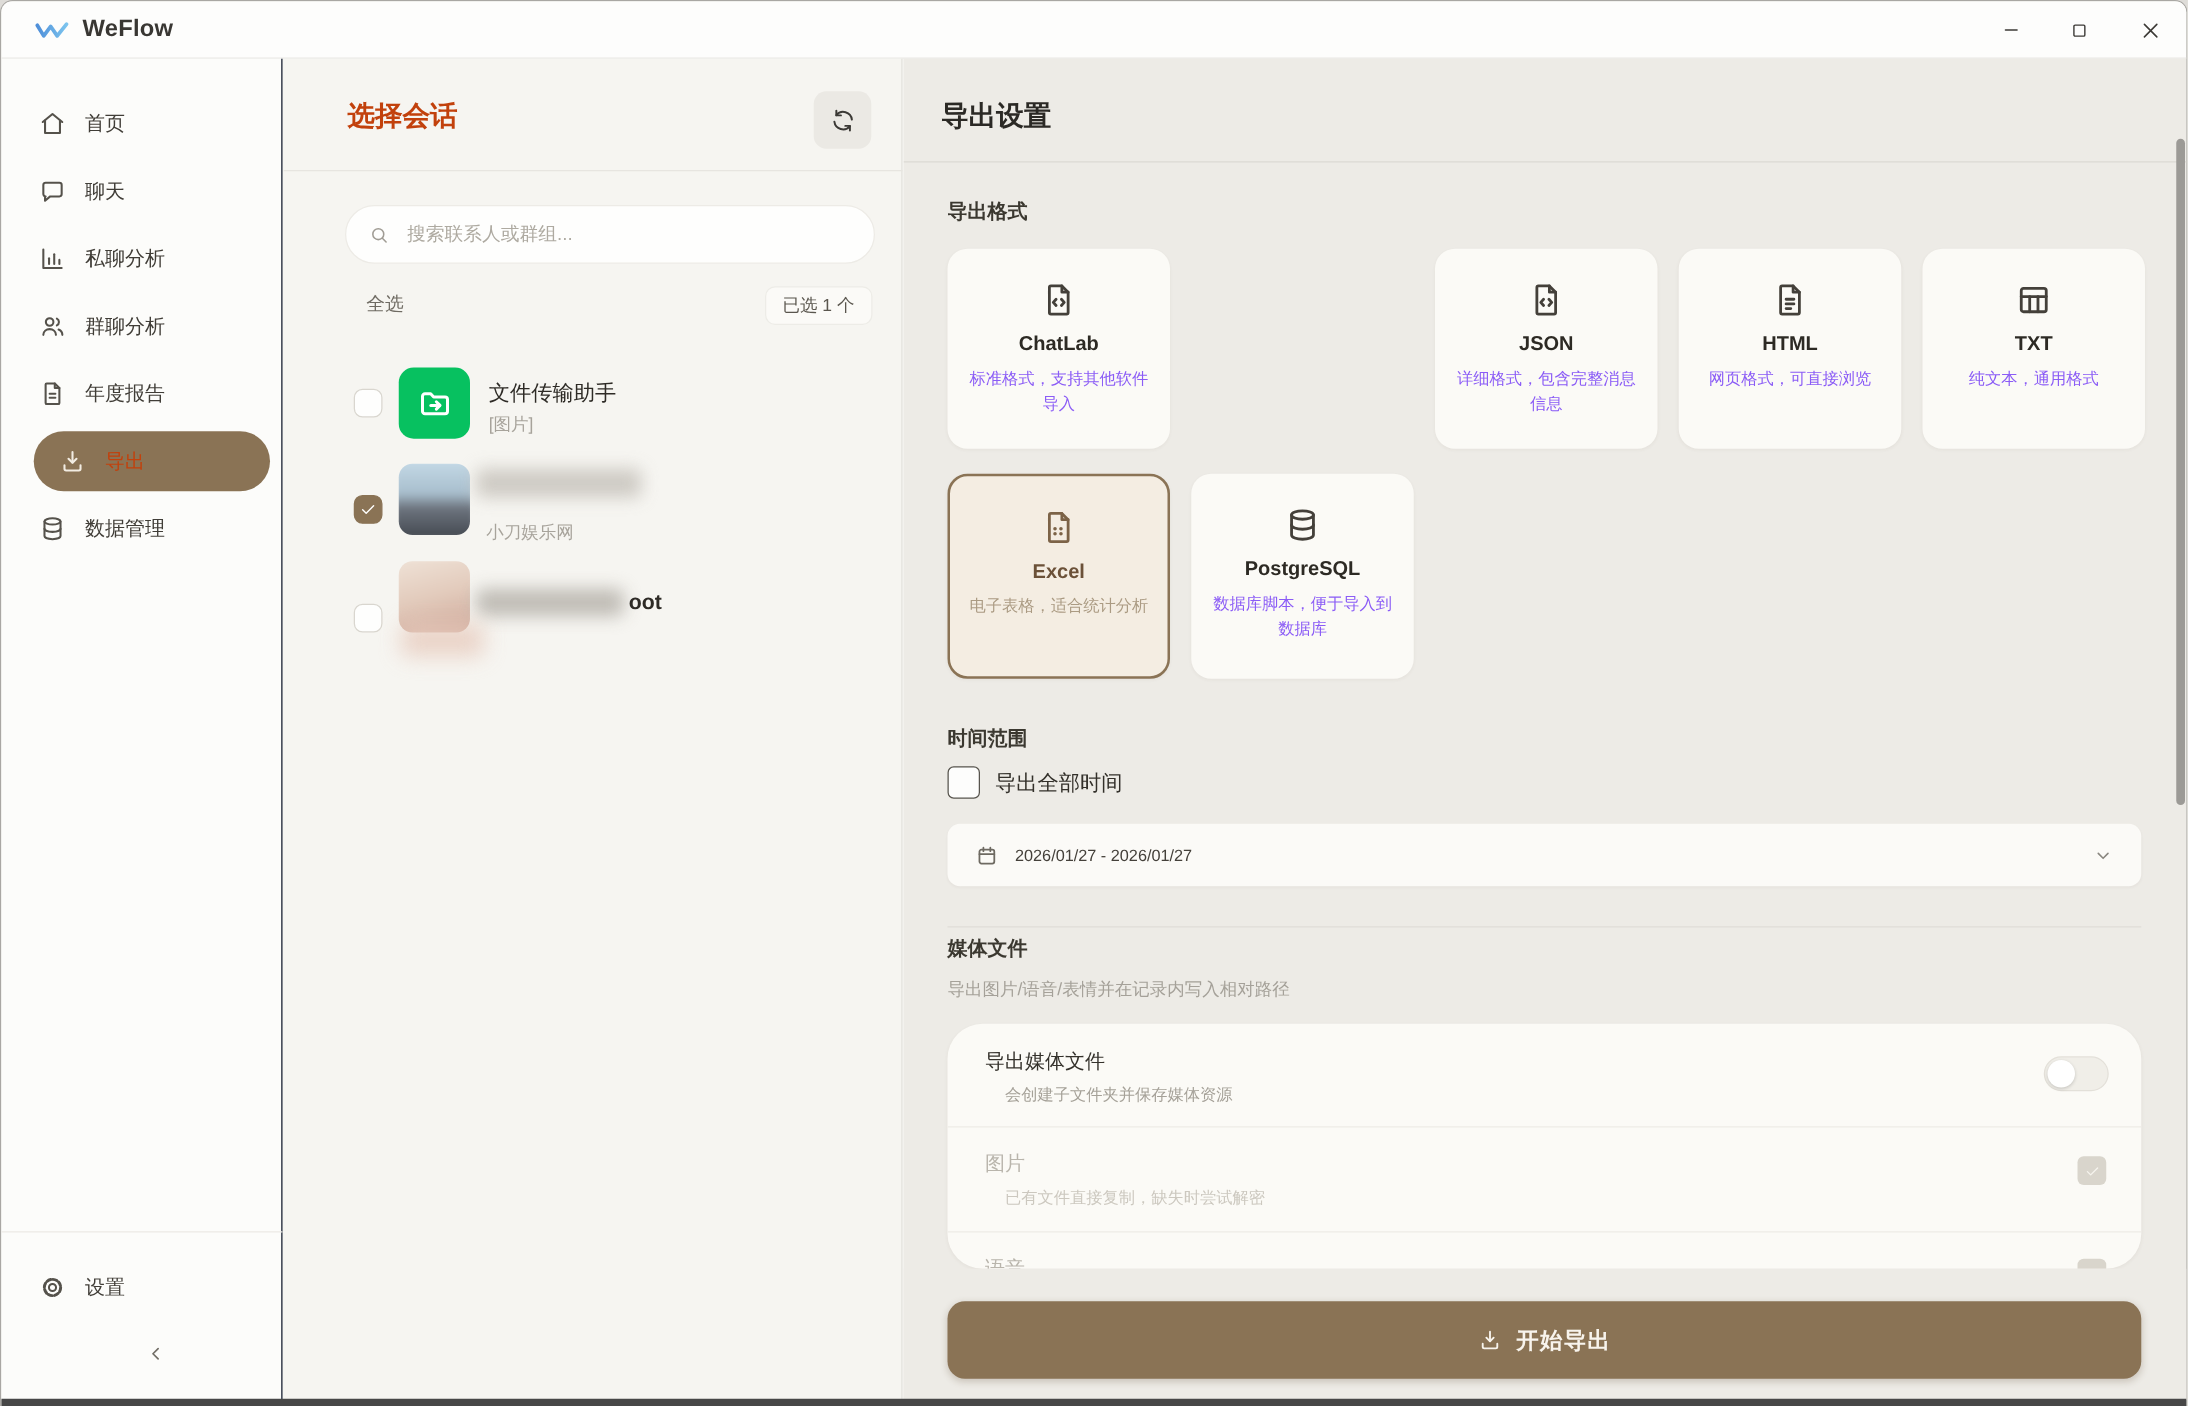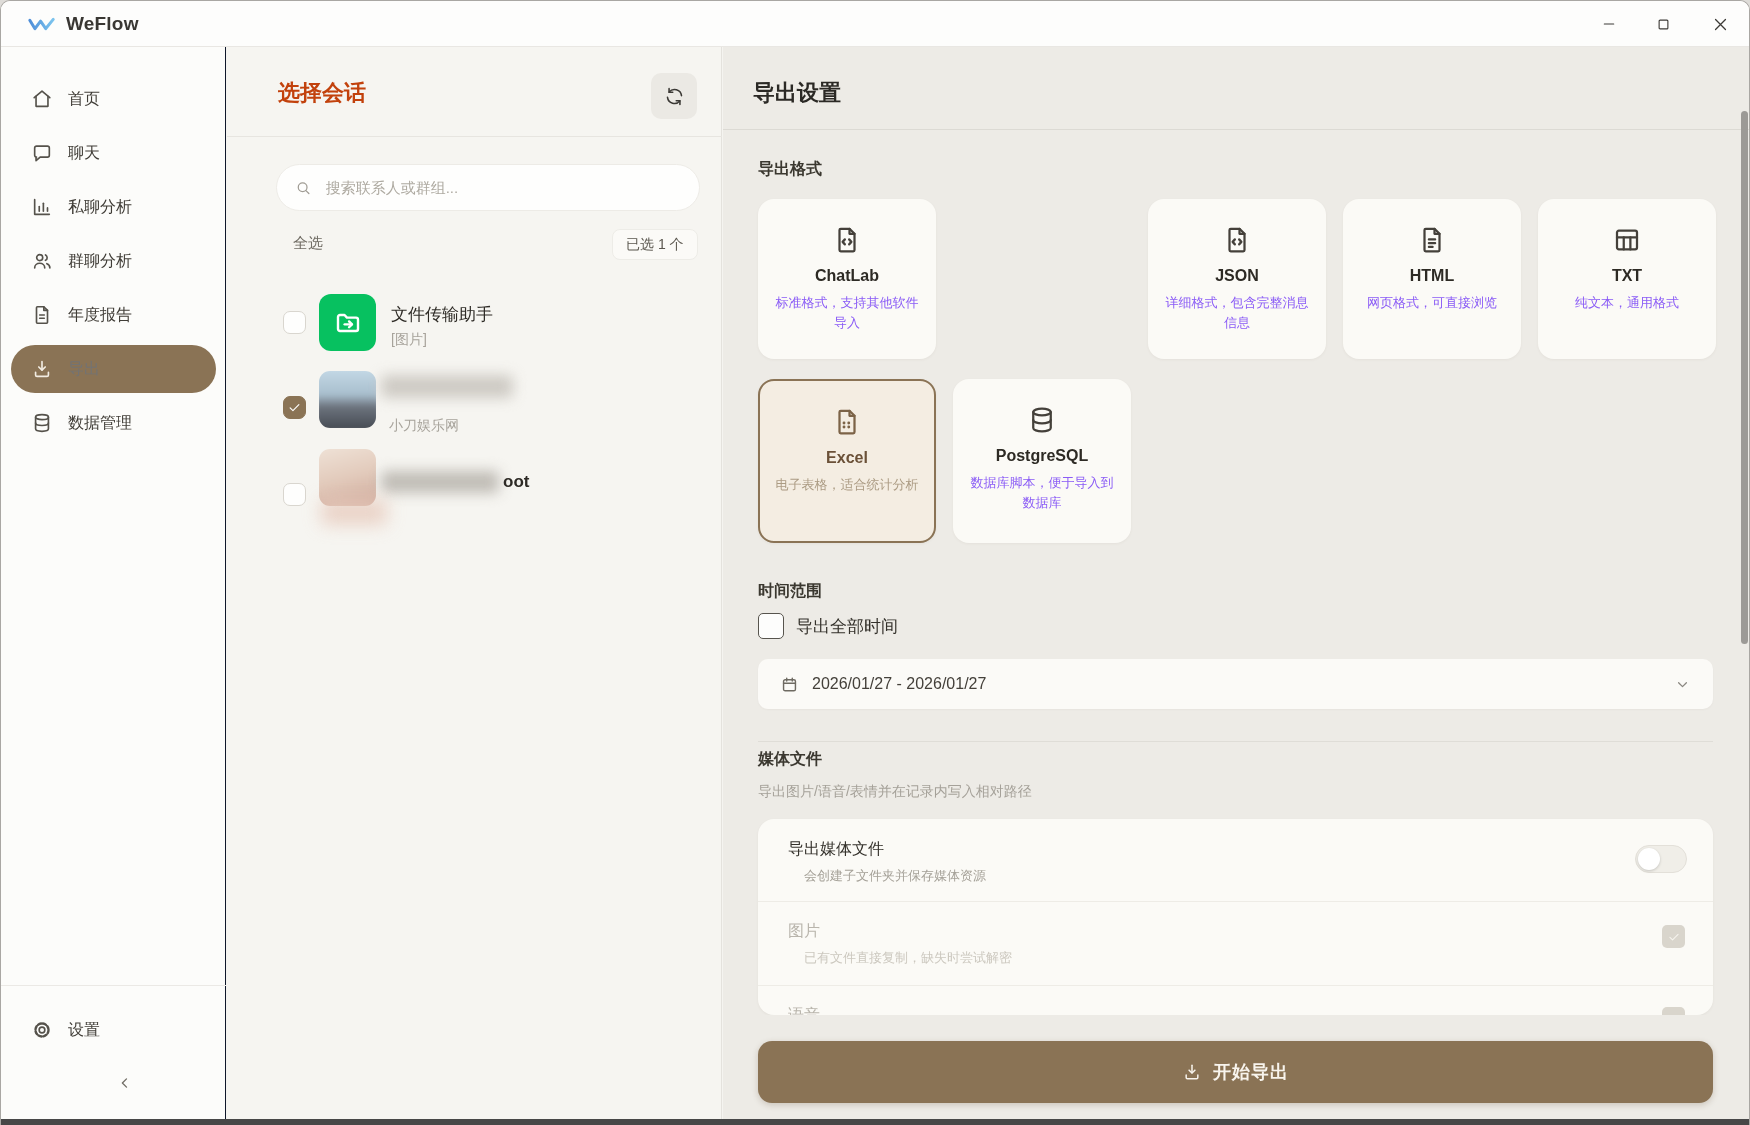--- a/index.html
+++ b/index.html
@@ -19,21 +19,21 @@
   .logo-text{font-size:19px;font-weight:700;color:#393733;letter-spacing:.2px;}
   .win-btn{position:absolute;top:3px;width:42px;height:40px;display:flex;align-items:center;justify-content:center;color:#3c3a36;cursor:default;}
   .win-btn.min{left:1587px;} .win-btn.max{left:1641px;} .win-btn.close{left:1698px;}
 
   
   .sidebar{position:absolute;left:0;top:46px;width:225px;height:1073px;background:#fcfcfa;border-right:1px solid #0f172a;}
   .side-list{position:absolute;left:0;top:25px;width:225px;}
   .side-item{position:relative;height:54px;display:flex;align-items:center;padding-left:30px;gap:15px;font-size:16px;color:#403d37;}
   .side-item .si{color:#55524b;position:relative;z-index:1;}
   .side-item span{position:relative;z-index:1;}
-  .side-item.active{color:#737373;}
+  .side-item.active{color:#c2410c;margin-left:16px;}
   .side-item.active .si{color:#f2ece2;}
   .side-item.active::before{content:"";position:absolute;left:10px;right:10px;top:3px;bottom:3px;background:#8a7355;border-radius:24px;}
   .side-divider{position:absolute;left:0;top:938px;width:225px;height:1px;background:#ebe9e5;}
   .side-settings{position:absolute;left:0;top:956px;width:225px;}
   .collapse-btn{position:absolute;left:104px;top:1022px;width:40px;height:28px;display:flex;align-items:center;justify-content:center;color:#716d65;}
 
   
   .sessions{position:absolute;left:226px;top:46px;width:495px;height:1073px;background:#f6f5f1;border-right:1px solid #e4e2dd;}
   .sess-title{position:absolute;left:51px;top:31px;font-size:22px;font-weight:700;color:#c2410c;}
   .refresh-btn{position:absolute;left:424px;top:26px;width:46px;height:46px;border-radius:10px;background:#ebe9e4;display:flex;align-items:center;justify-content:center;color:#3b3935;}
@@ -65,24 +65,24 @@
   .fmt-card.selected{background:#f4ede2;border:2px solid #8a7355;}
   .fmt-ic{margin:26px auto 0;color:#44403a;}
   .fmt-card.selected .fmt-ic{color:#7c6347;}
   .fmt-name{margin-top:12px;font-size:16px;font-weight:700;color:#2d2a24;}
   .fmt-card.selected .fmt-name{color:#6b5138;}
   .fmt-desc{margin:8px 14px 0;font-size:13px;line-height:20px;color:#8b5cf6;}
   .fmt-card.selected .fmt-desc{color:#ab9b83;}
   .sq-cb{position:absolute;width:26px;height:26px;border-radius:5px;border:1.5px solid #57544d;background:#fdfdfc;}
   .cb-label{position:absolute;font-size:17px;color:#33302a;}
   .date-field{position:absolute;left:35px;top:612px;width:955px;height:50px;background:#fbfaf7;border-radius:10px;display:flex;align-items:center;padding:0 22px;gap:13px;box-shadow:0 1px 2px rgba(70,60,40,.04);}
-  .date-text{font-size:16px;color:#44403a;flex:1;}
+  .date-text{font-size:13px;color:#44403a;flex:1;}
   .sec-divider{position:absolute;left:35px;top:694px;width:955px;height:1px;background:#dfddd7;}
   .sec-desc{position:absolute;left:35px;top:736px;font-size:14px;color:#a5a199;}
-  .media-card{position:absolute;left:35px;top:772px;width:955px;height:196px;background:#fbfaf6;border-radius:16px;overflow:hidden;box-shadow:0 1px 3px rgba(70,60,40,.05);}
+  .media-card{position:absolute;left:35px;top:772px;width:955px;height:196px;background:#fbfaf6;border-radius:28px;overflow:hidden;box-shadow:0 1px 3px rgba(70,60,40,.05);}
   .m-title{position:absolute;left:30px;font-size:16px;font-weight:500;color:#34312b;}
   .m-sub{position:absolute;left:30px;font-size:13px;color:#a5a198;margin-left:16px;}
   .m-title.dis{color:#b9b5ac;font-weight:400;}
   .m-sub.dis{color:#ccc8bf;}
   .m-div{position:absolute;left:0;width:955px;height:1px;background:#eeece6;}
   .toggle{position:absolute;right:26px;top:26px;width:52px;height:28px;border-radius:14px;background:#f0eee8;border:1px solid #e3e0d9;}
   .toggle .knob{position:absolute;left:2px;top:2px;width:22px;height:22px;border-radius:50%;background:#ffffff;box-shadow:0 1px 3px rgba(0,0,0,.18);}
   .dis-cb{position:absolute;right:28px;width:23px;height:23px;border-radius:5px;background:#d9d5cc;display:flex;align-items:center;justify-content:center;color:#f6f4ee;}
   .exp-footer{position:absolute;left:0;top:968px;width:1028px;height:105px;background:#edebe6;}
   .start-btn{position:absolute;left:35px;top:26px;width:955px;height:62px;border-radius:14px;background:#8a7355;box-shadow:0 2px 6px rgba(80,60,30,.22);display:flex;align-items:center;justify-content:center;gap:11px;color:#f8f4ed;font-size:18px;font-weight:700;letter-spacing:1px;}

